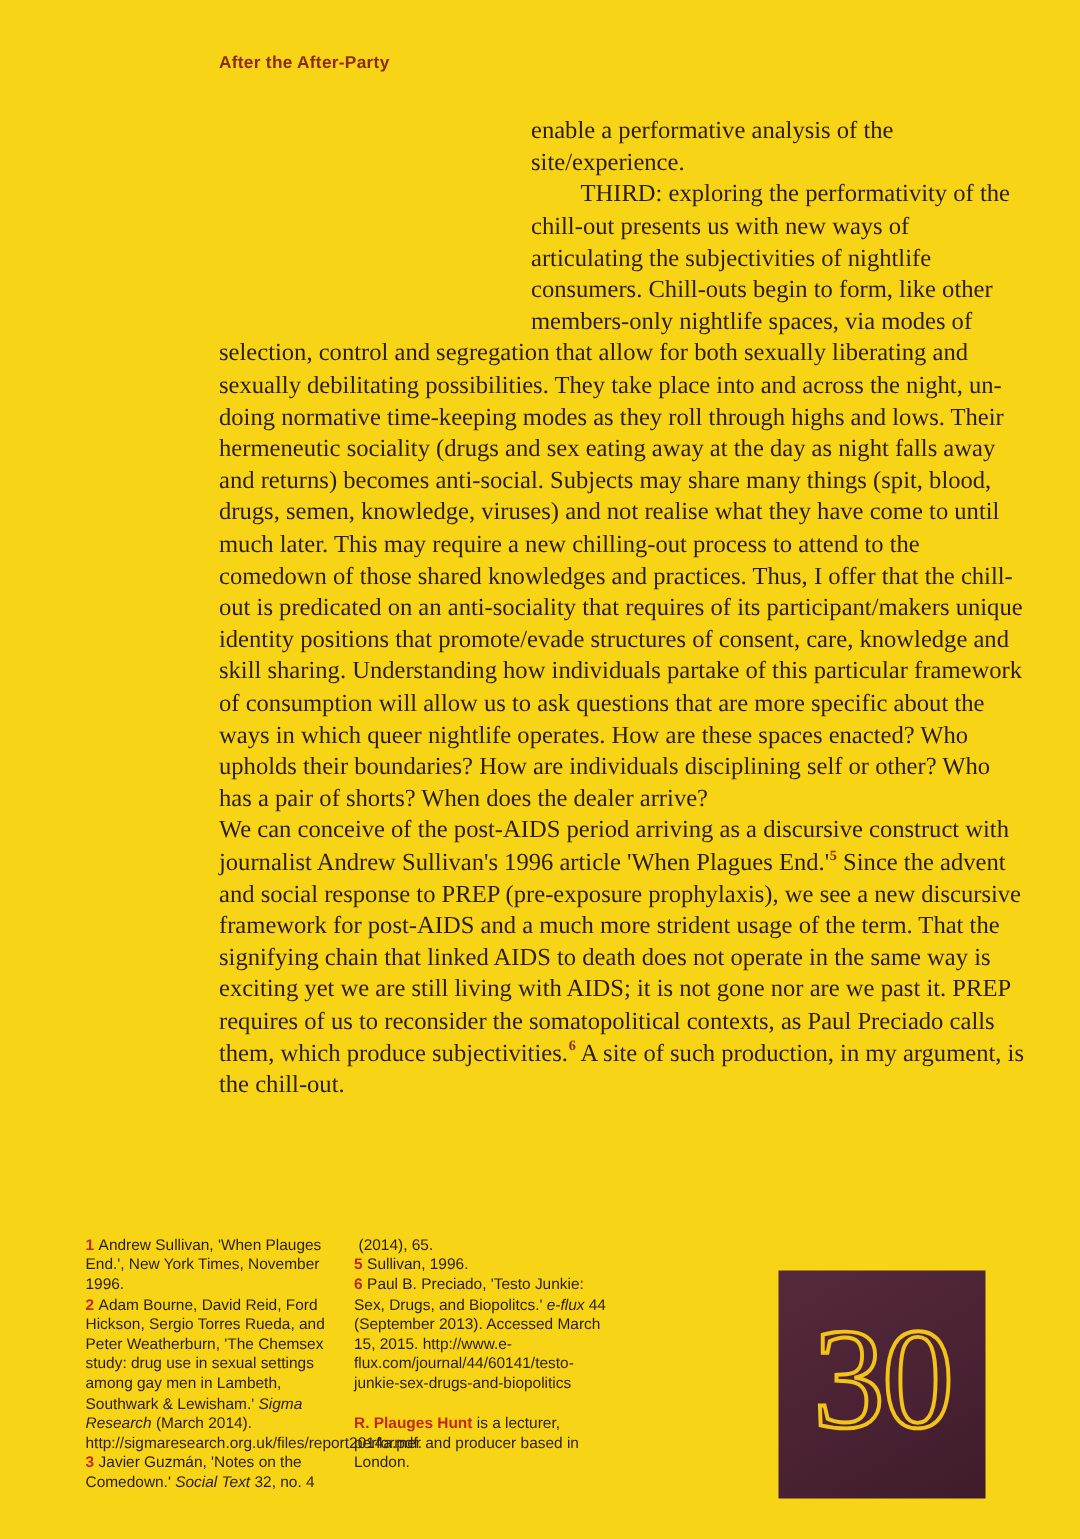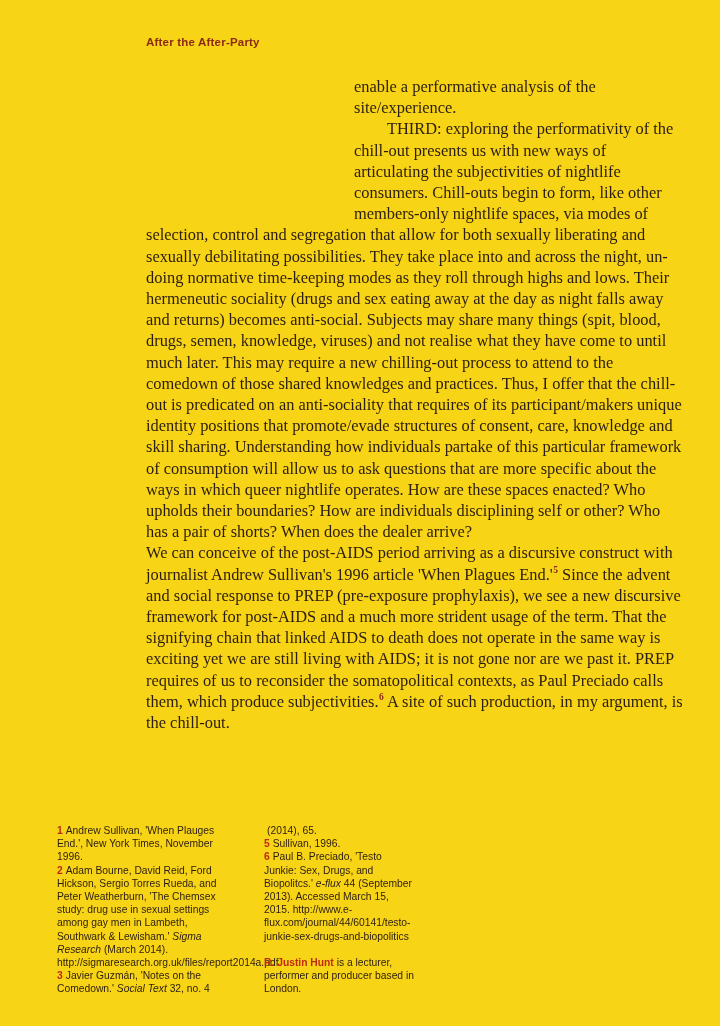--- a/index.html
+++ b/index.html
@@ -86,21 +86,21 @@
     color: #B0300E;
   }
 
   
   .footnotes {
     position: absolute;
     left: 57px;
     top: 824px;
     width: 360px;
     display: flex;
-    gap: 33px;
+    gap: 5px;
     font-family: "Liberation Sans", sans-serif;
     font-size: 10.3px;
     line-height: 13.2px;
     color: #2B1D10;
   }
   .fn-col {
     width: 174px;
   }
   .fn-item {
     margin: 0 0 0 0;
@@ -179,18 +179,23 @@
     </div>
 
     <div class="fn-col">
       <p class="fn-item"><span class="fn-num"></span><span>(2014), 65.</span></p>
 
 
       <p class="fn-item"><span class="fn-num">5</span><span>Sullivan, 1996.</span></p>
 
       <p class="fn-item"><span class="fn-num">6</span><span>Paul B. Preciado, 'Testo Junkie: Sex, Drugs, and Biopolitcs.' </span><span class="fn-ital">e-flux</span><span> 44 (September 2013). Accessed March 15, 2015. http://www.e-flux.com/journal/44/60141/testo-junkie-sex-drugs-and-biopolitics</span></p>
 
-      <p class="fn-item bio"><span class="bio-name">R. Justin Hunt</span><span> is a lecturer, performer and producer based in London.</span></p>
+      <p class="fn-item bio"><span class="bio-name">R. Plauges Hunt</span><span> is a lecturer, performer and producer based in London.</span></p>
     </div>
   </div>
 
+  <div class="page-plate">
+    <svg width="120" height="120" viewBox="0 0 120 120">
+      <text class="neon-text" x="60" y="88" text-anchor="middle">30</text>
+    </svg>
+  </div>
 
 </div>
 
 </body></html>

